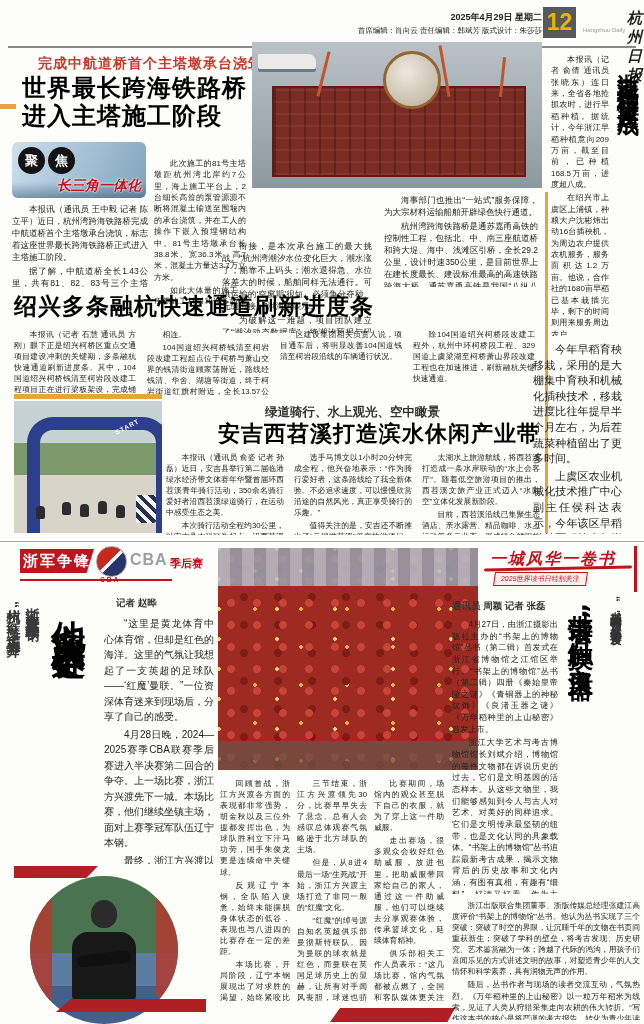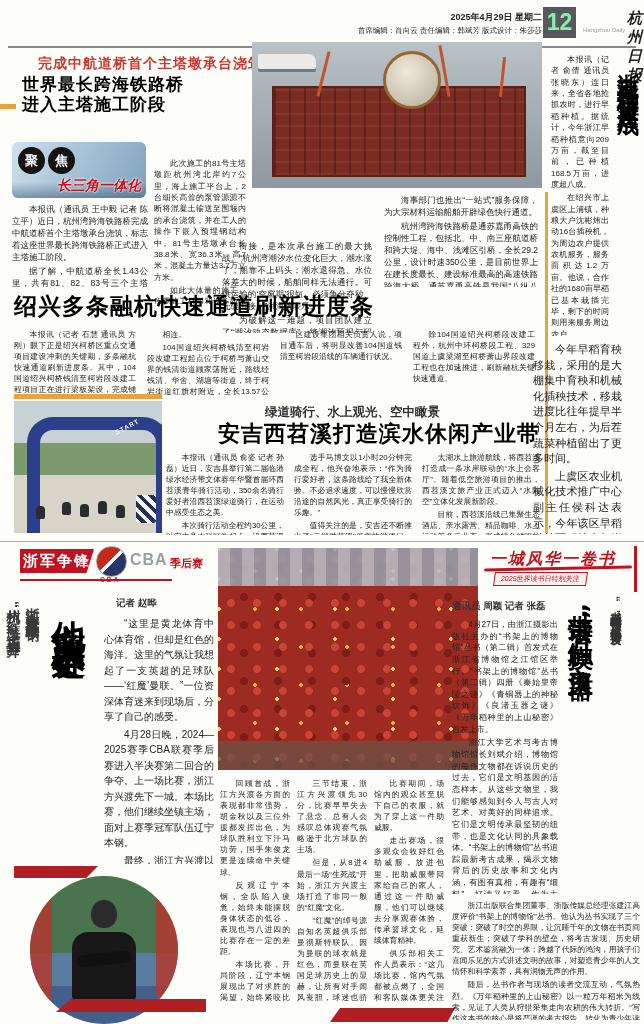--- a/index.html
+++ b/index.html
@@ -11,21 +11,21 @@
   .p-col p{margin:0 0 2px;text-indent:2em;}
   .headline{font-weight:900;color:#000;font-family:"DejaVu Sans","Liberation Sans",sans-serif;}
   .kicker{font-weight:700;}
   .rule{position:absolute;background:#8a8a8a;}
   .orange{background:#e8a33c;}
   
   .section-title{left:14px;top:5px;font-size:25px;font-weight:900;letter-spacing:2px;color:#2e2e2e;}
   .hdr-meta{right:102px;top:11px;text-align:right;color:#222;}
   .hdr-date{font-size:9px;font-weight:700;}
   .hdr-editors{font-size:7.5px;margin-top:2px;}
-  .page-box{left:543px;top:7px;width:33px;height:31px;background:#58595b;color:#86efac;
+  .page-box{left:543px;top:7px;width:33px;height:31px;background:#58595b;color:#eab308;
             font-size:23px;font-weight:900;text-align:center;line-height:31px;}
   .masthead{left:582px;top:9px;font-family:Liberation Sans, sans-serif;
             font-weight:700;font-style:italic;font-size:15px;color:#1f1f1f;margin-left:45px;}
   .masthead-en{left:583px;top:27px;font-size:6px;color:#999;}
   
   .badge{left:12px;top:142px;width:134px;height:56px;border-radius:6px;overflow:hidden;
          background:linear-gradient(115deg,#cfe0ec 0%,#a8c4d8 45%,#7fa3bd 100%);}
   .badge:before{content:"";position:absolute;left:0;bottom:0;width:100%;height:16px;
          background:linear-gradient(0deg,rgba(40,70,100,.45),transparent);}
   .badge-circle{position:absolute;width:27px;height:27px;border-radius:50%;background:#141414;
@@ -101,21 +101,21 @@
     <div class="hdr-date">2025年4月29日 星期二</div>
     <div class="hdr-editors">首席编辑：肖向云 责任编辑：韩斌芳 版式设计：朱莎莎</div>
   </div>
   <div class="abs page-box">12</div>
   <div class="abs masthead">杭州日报</div>
   <div class="abs masthead-en">Hangzhou Daily</div>
   <div class="rule" style="left:8px;top:46px;width:628px;height:2px;"></div>
 
   <div class="abs kicker" style="left:38px;top:55px;font-size:14px;color:#c8392e;letter-spacing:1px;">完成中航道桥首个主塔墩承台浇筑</div>
   <div class="abs orange" style="left:0;top:104px;width:16px;height:5px;"></div>
-  <div class="abs headline" style="left:22px;top:74px;width:234px;font-size:17px;line-height:1.18;letter-spacing:1px;">
+  <div class="abs headline" style="left:22px;top:74px;width:234px;font-size:24px;line-height:1.18;letter-spacing:1px;">
     <div>世界最长跨海铁路桥</div>
     <div>进入主塔施工阶段</div>
   </div>
 
   <div class="abs badge">
     <span class="badge-circle" style="left:6px;">聚</span>
     <span class="badge-circle" style="left:36px;">焦</span>
     <span class="badge-sub">长三角一体化</span>
   </div>
 

